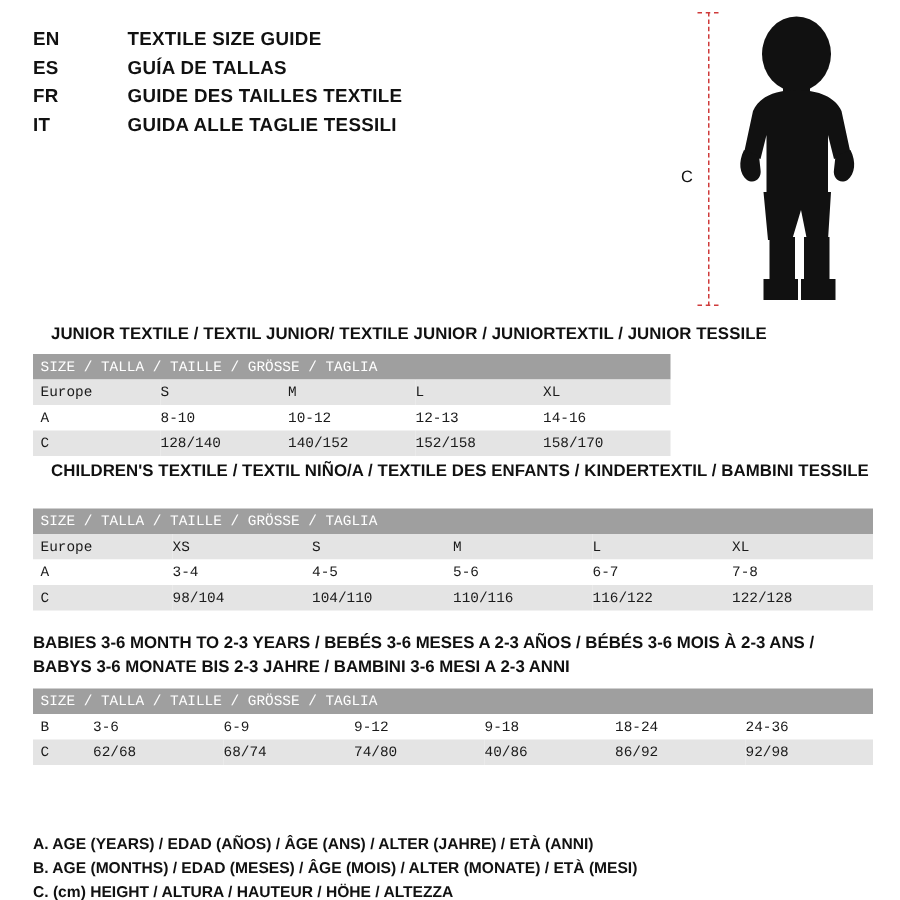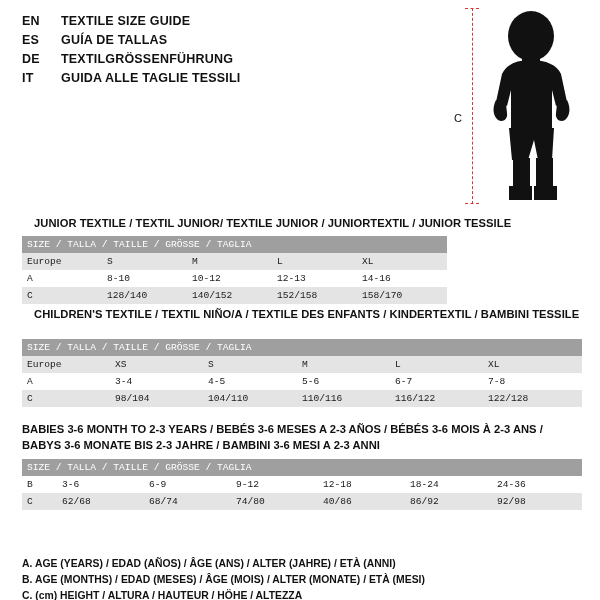--- a/index.html
+++ b/index.html
@@ -25,22 +25,23 @@
 
   
   .header {
     position: absolute;
     left: 22px;
     top: 14px;
     width: 400px;
   }
   .header-row {
     display: flex;
-    align-items: flex-start;
+    align-items: flex-end;
     height: 19px;
+    gap: 24px;
   }
   .header-lang {
     width: 39px;
     font-size: 12.5px;
     font-weight: bold;
     letter-spacing: 0.2px;
     color: #111111;
   }
   .header-title {
     font-size: 12.5px;
@@ -167,22 +168,22 @@
   <div class="header">
     <div class="header-row">
       <span class="header-lang">EN</span>
       <span class="header-title">TEXTILE SIZE GUIDE</span>
     </div>
     <div class="header-row">
       <span class="header-lang">ES</span>
       <span class="header-title">GUÍA DE TALLAS</span>
     </div>
     <div class="header-row">
-      <span class="header-lang">DE</span>
-      <span class="header-title">TEXTILGRÖSSENFÜHRUNG</span>
+      <span class="header-lang">FR</span>
+      <span class="header-title">GUIDE DES TAILLES TEXTILE</span>
     </div>
     <div class="header-row">
       <span class="header-lang">IT</span>
       <span class="header-title">GUIDA ALLE TAGLIE TESSILI</span>
     </div>
   </div>
 
   <div class="figure-area">
     <div class="dash-line"></div>
     <div class="dash-cap-top"></div>
@@ -311,21 +312,21 @@
     </colgroup>
     <tbody>
       <tr class="head">
         <td colspan="7">SIZE / TALLA / TAILLE / GRÖSSE / TAGLIA</td>
       </tr>
       <tr class="plain">
         <td class="c0">B</td>
         <td>3-6</td>
         <td>6-9</td>
         <td>9-12</td>
-        <td>12-18</td>
+        <td>9-18</td>
         <td>18-24</td>
         <td>24-36</td>
       </tr>
       <tr class="alt">
         <td class="c0">C</td>
         <td>62/68</td>
         <td>68/74</td>
         <td>74/80</td>
         <td>40/86</td>
         <td>86/92</td>

